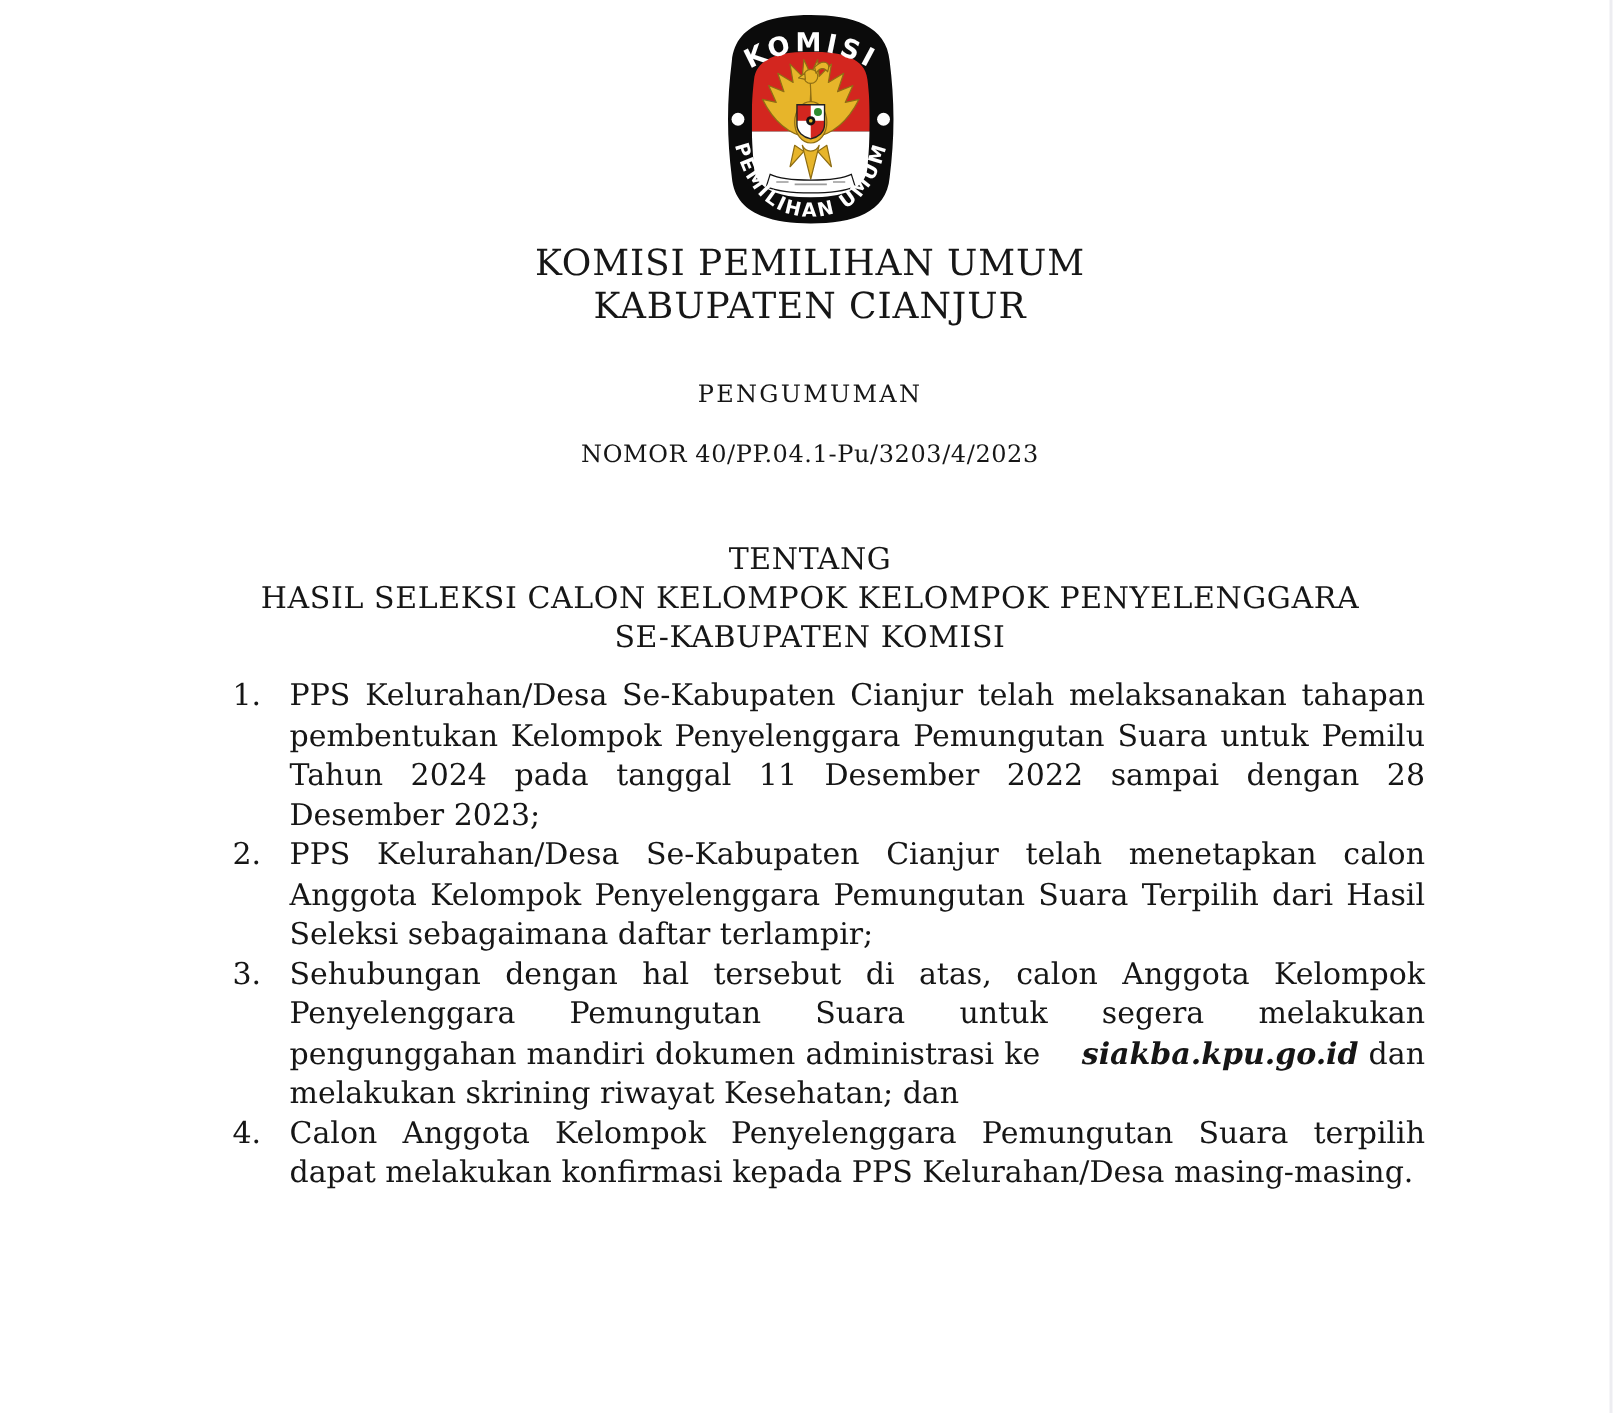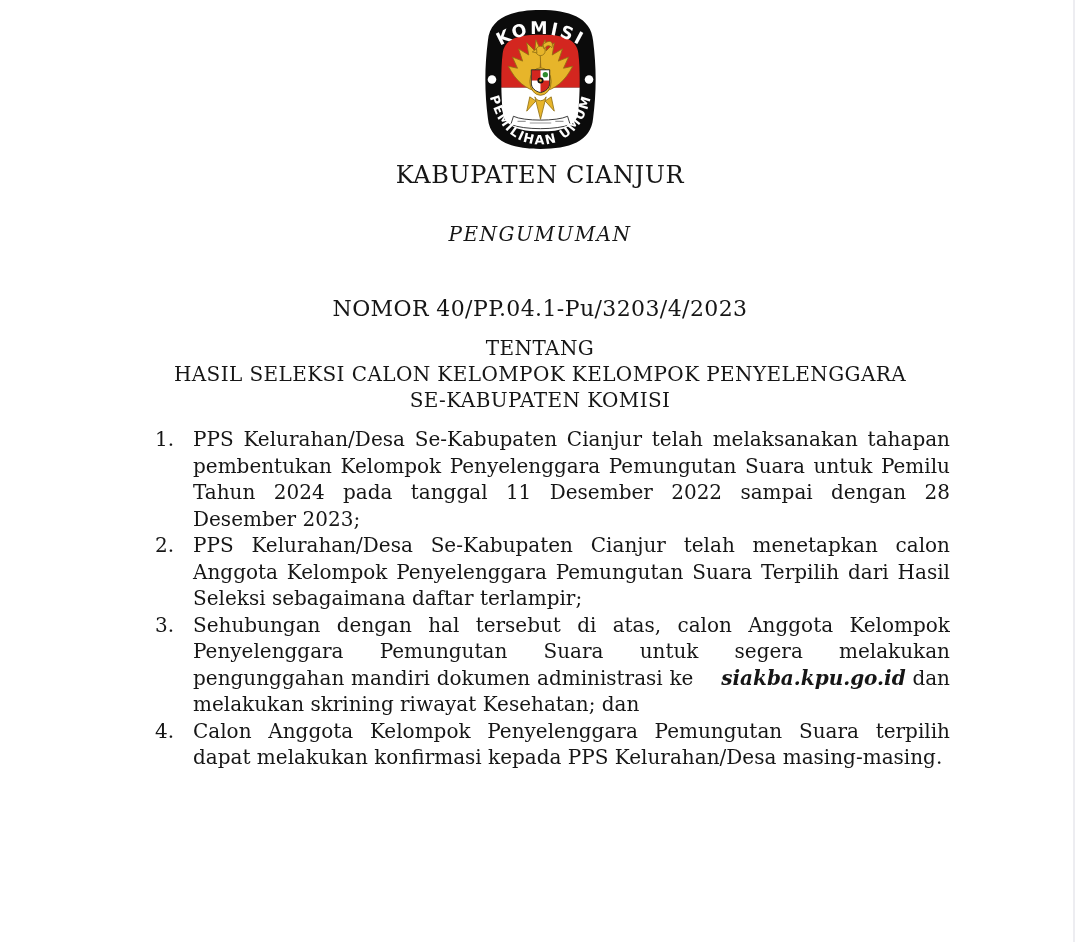--- a/index.html
+++ b/index.html
@@ -31,33 +31,32 @@
     justify-content: center;
     margin-bottom: 10px;
   }
   .org-name {
     font-size: 24px;
     line-height: 29px;
     letter-spacing: 0.6px;
   }
   .doc-type {
     margin-top: 31px;
-    font-size: 20px;
+    font-size: 16px;
     line-height: 26px;
     letter-spacing: 1.5px;
-    font-style: italic;
   }
   .doc-number {
-    margin-top: 50px;
-    font-size: 22px;
+    margin-top: 15px;
+    font-size: 16px;
     line-height: 24px;
     letter-spacing: 0.4px;
   }
   .about-block {
-    margin-top: 14px;
+    margin-top: 44px;
     font-size: 20px;
     line-height: 26px;
     letter-spacing: 0.4px;
   }
   .doc-body {
     padding: 0 130px;
     font-size: 20px;
     line-height: 26.5px;
   }
   .intro {
@@ -141,20 +140,21 @@
         <text class="logo-text" font-size="17" letter-spacing="2.5">
           <textPath href="#arcTop" startOffset="50%" text-anchor="middle">KOMISI</textPath>
         </text>
         <text class="logo-text" font-size="12.5" letter-spacing="1.5">
           <textPath href="#arcBot" startOffset="50%" text-anchor="middle">PEMILIHAN UMUM</textPath>
         </text>
       </svg>
     </div>
 
     <div class="org-name">
+      <div>KOMISI PEMILIHAN UMUM</div>
       <div>KABUPATEN CIANJUR</div>
     </div>
 
     <div class="doc-type">PENGUMUMAN</div>
 
     <div class="doc-number">NOMOR 40/PP.04.1-Pu/3203/4/2023</div>
 
     <div class="about-block">
       <div>TENTANG</div>
       <div>HASIL SELEKSI CALON KELOMPOK KELOMPOK PENYELENGGARA</div>

